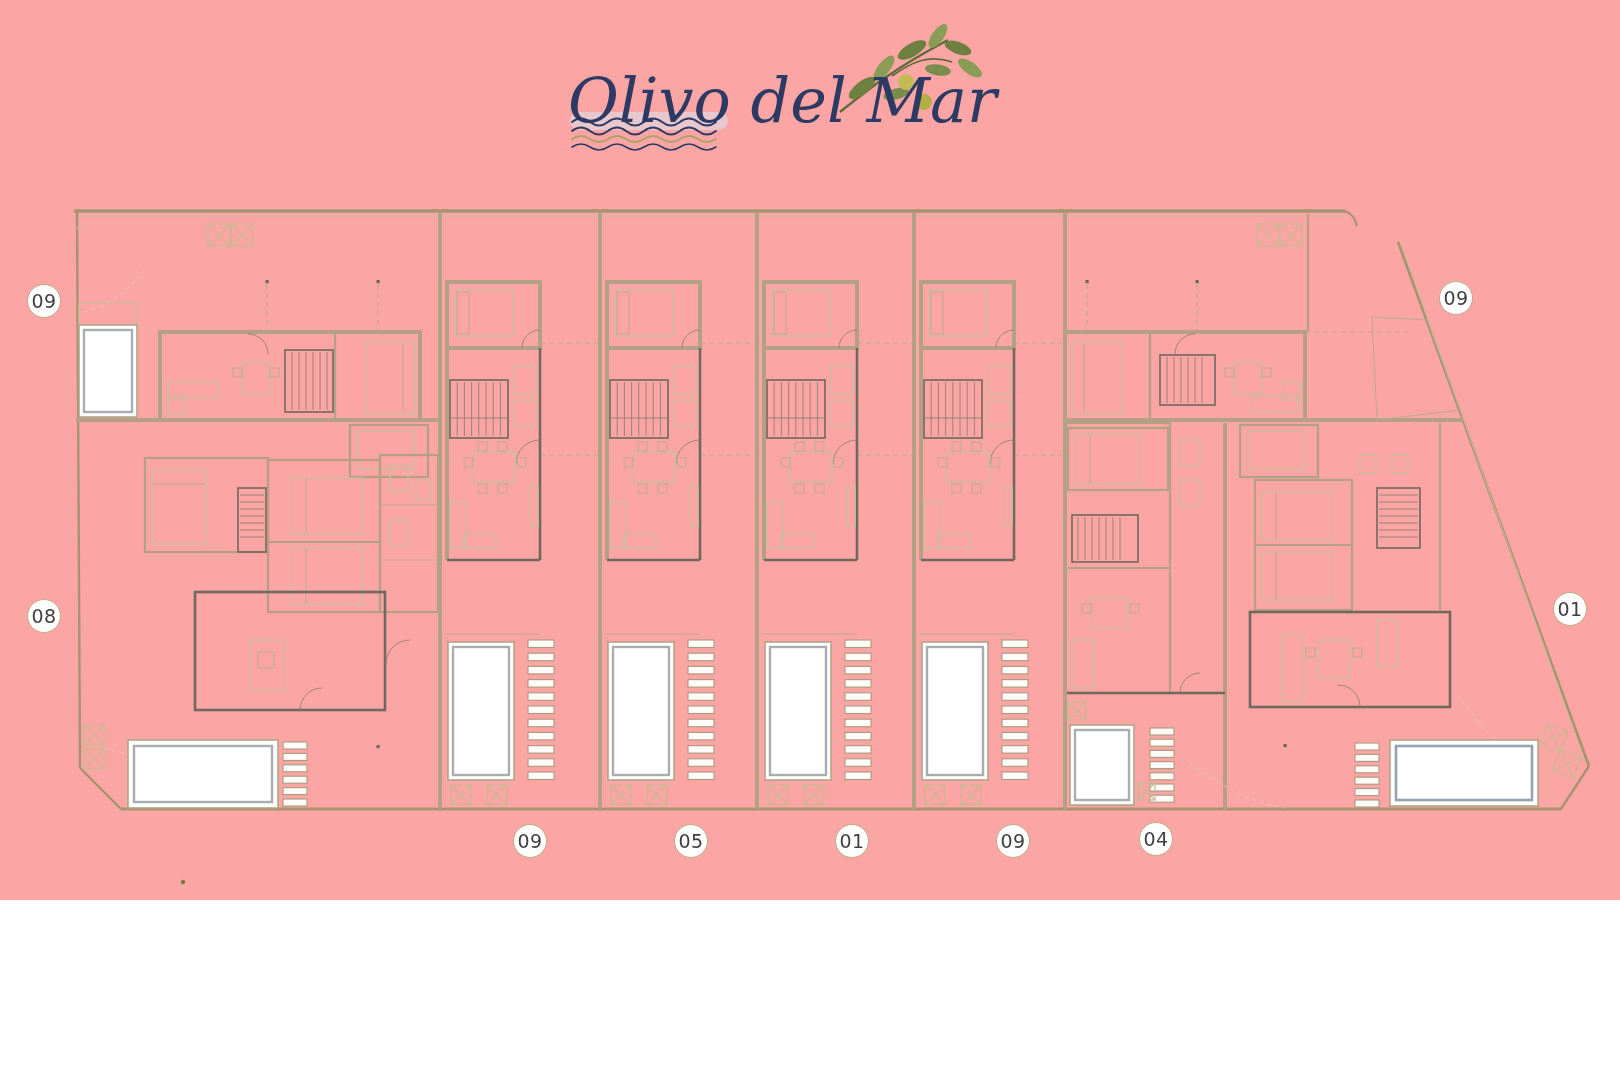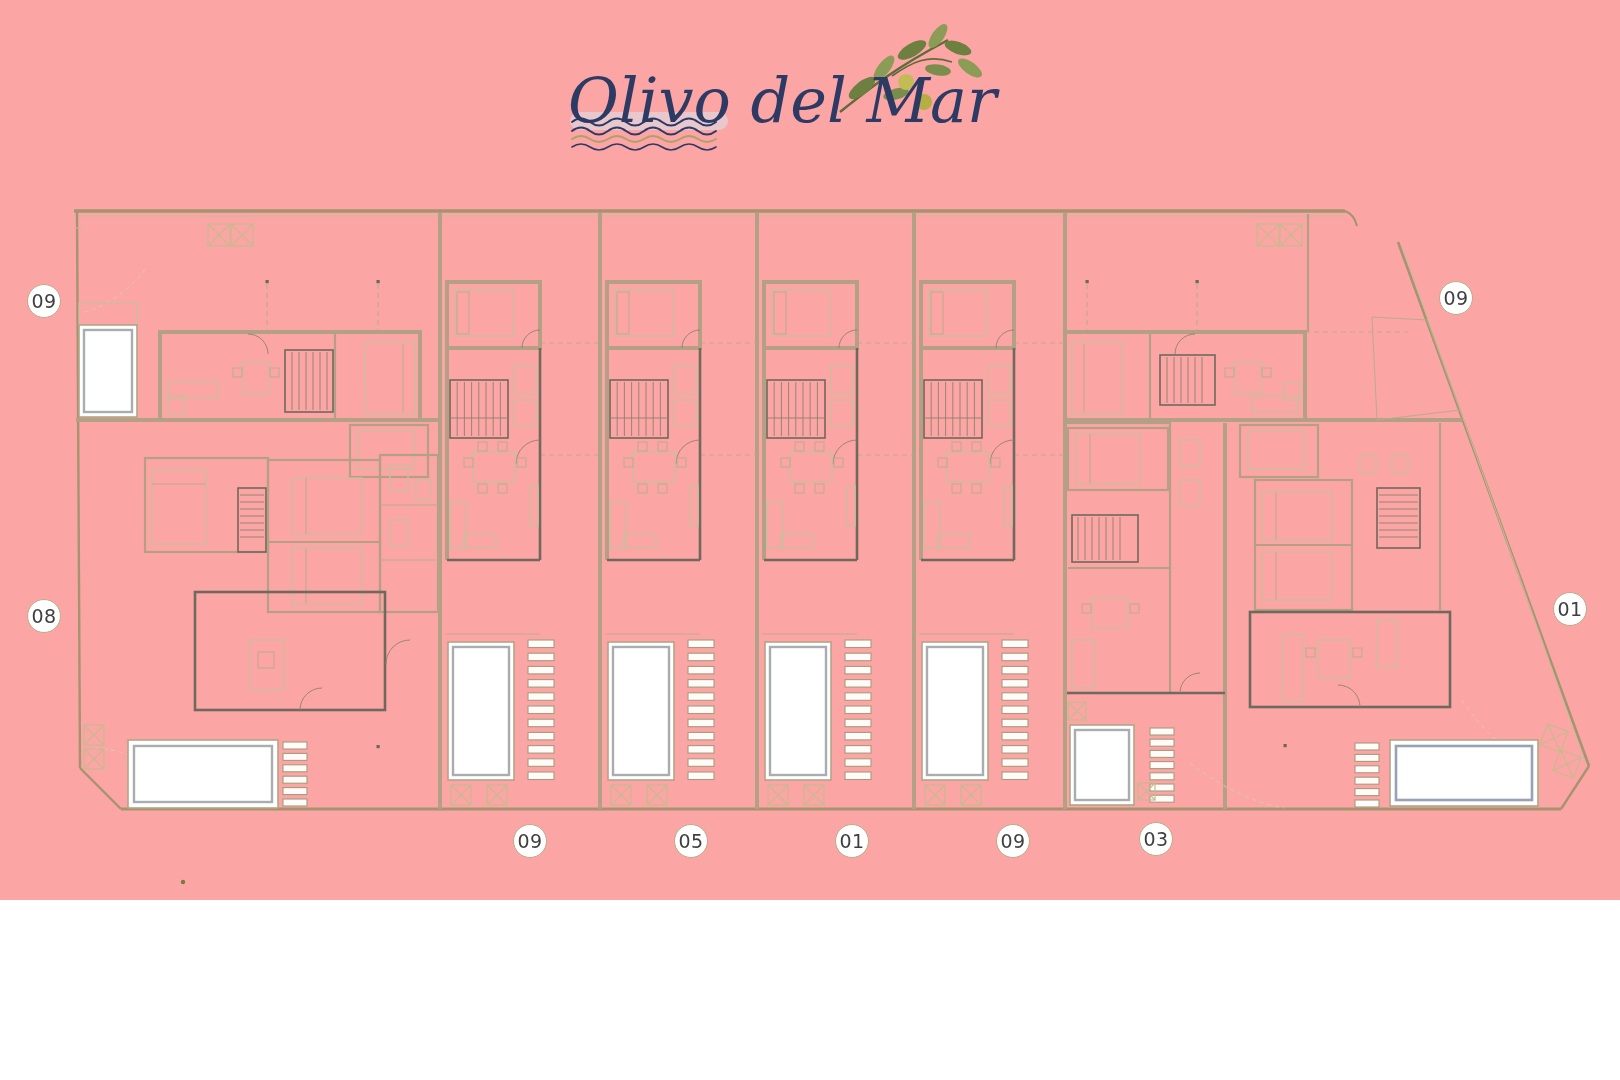--- a/index.html
+++ b/index.html
@@ -575,21 +575,21 @@
     </g>
   </svg>
 
   <div class="ucircle" style="left:1439px;top:281px">
       <span>09</span>
     </div>
   <div class="ucircle" style="left:1553px;top:592px">
       <span>01</span>
     </div>
   <div class="ucircle" style="left:1139px;top:822px">
-      <span>03</span>
+      <span>04</span>
     </div>
   <div class="ucircle" style="left:996px;top:824px">
       <span>09</span>
     </div>
   <div class="ucircle" style="left:835px;top:824px">
       <span>01</span>
     </div>
   <div class="ucircle" style="left:674px;top:824px">
       <span>05</span>
     </div>

